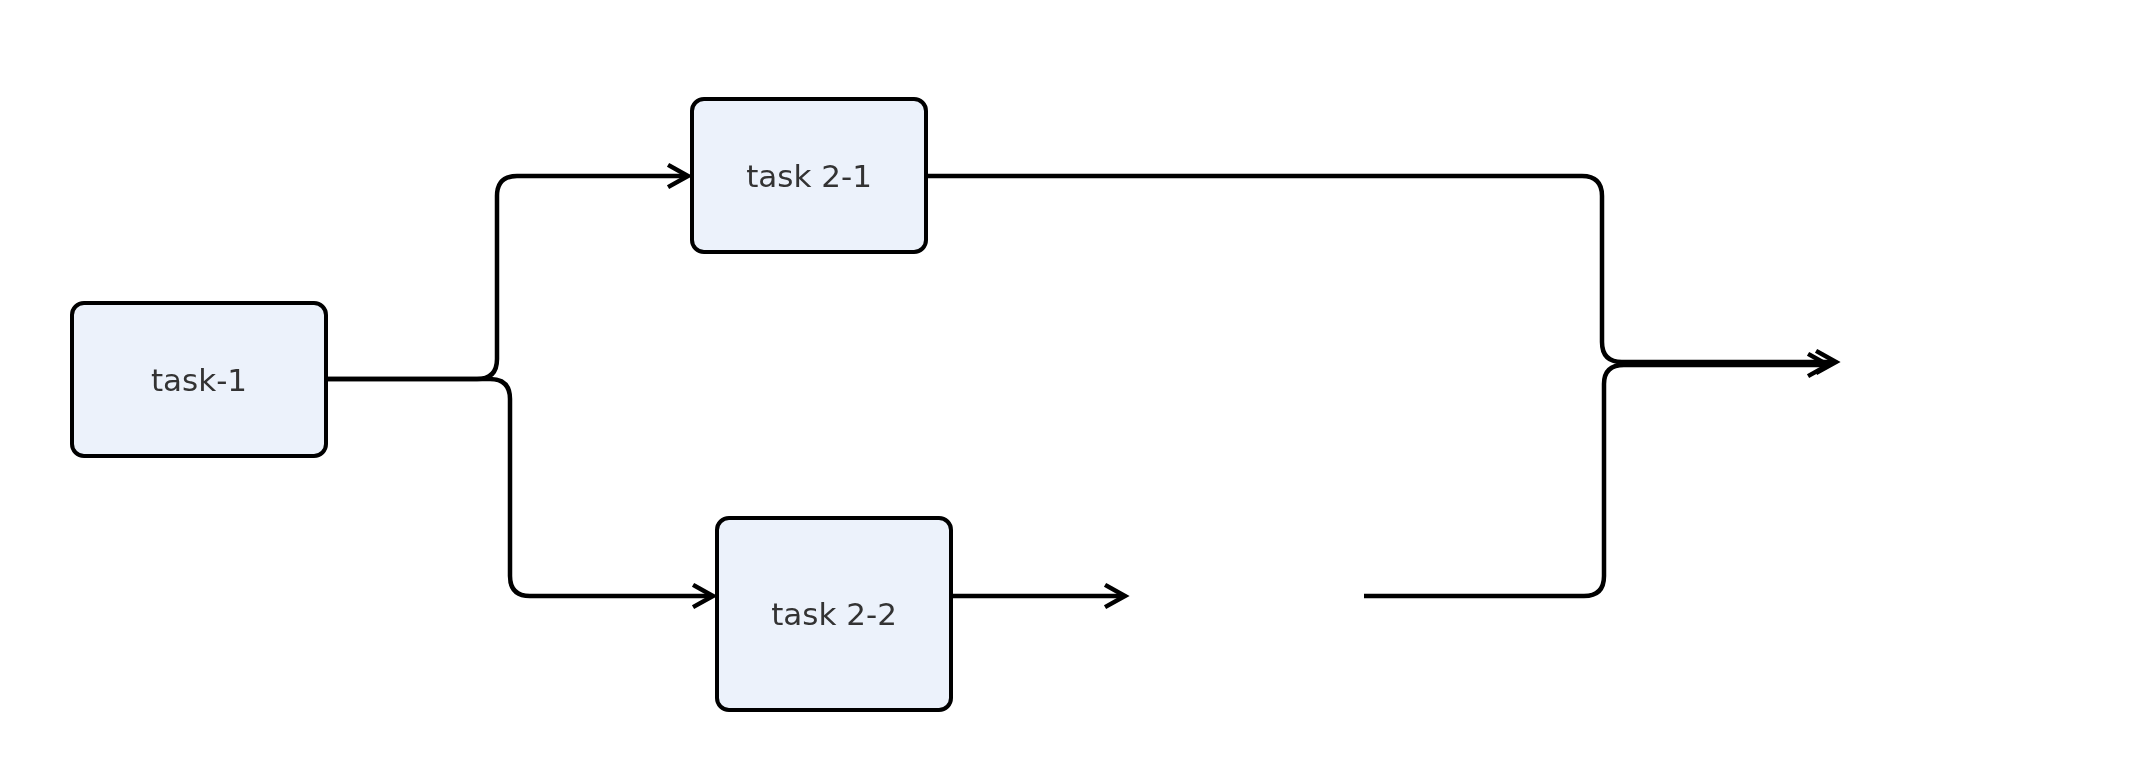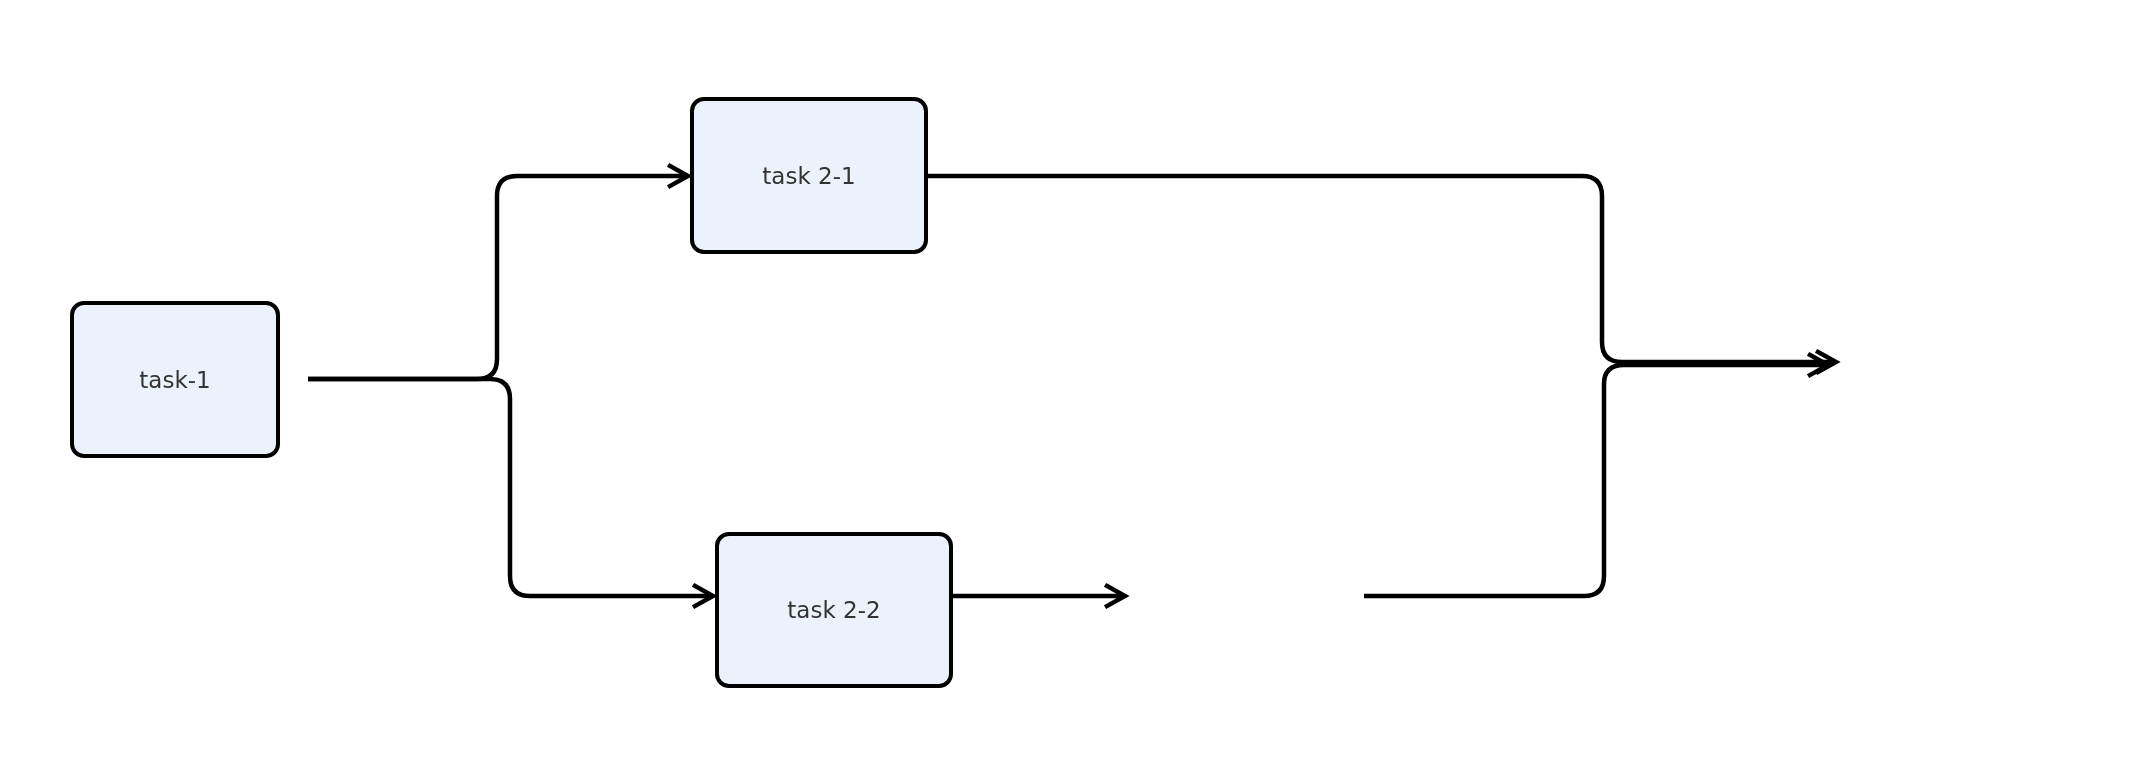--- a/index.html
+++ b/index.html
@@ -25,27 +25,27 @@
     position: absolute;
     box-sizing: border-box;
     background: #ecf2fb;
     border: 4.5px solid #000000;
     border-radius: 14px;
     display: flex;
     align-items: center;
     justify-content: center;
   }
   .node-label {
-    font-size: 23px;
+    font-size: 31px;
     color: #333333;
     white-space: nowrap;
   }
-  #n-task-1  { left: 70px;   top: 301px; width: 210px; height: 157px; }
+  #n-task-1  { left: 70px;   top: 301px; width: 258px; height: 157px; }
   #n-task-21 { left: 690px;  top: 97px;  width: 238px; height: 157px; }
-  #n-task-22 { left: 715px;  top: 532px; width: 238px; height: 156px; align-items: center; }
+  #n-task-22 { left: 715px;  top: 516px; width: 238px; height: 196px; align-items: center; }
   #n-task-31 { left: 1127px; top: 518px; width: 237px; height: 156px; }
   #n-task-4  { left: 1838px; top: 283px; width: 238px; height: 161px; }
 </style>
 </head>
 <body>
 
 <div class="canvas">
 
   <svg class="edges-layer" viewBox="0 0 2146 780" xmlns="http://www.w3.org/2000/svg">
     <defs>

